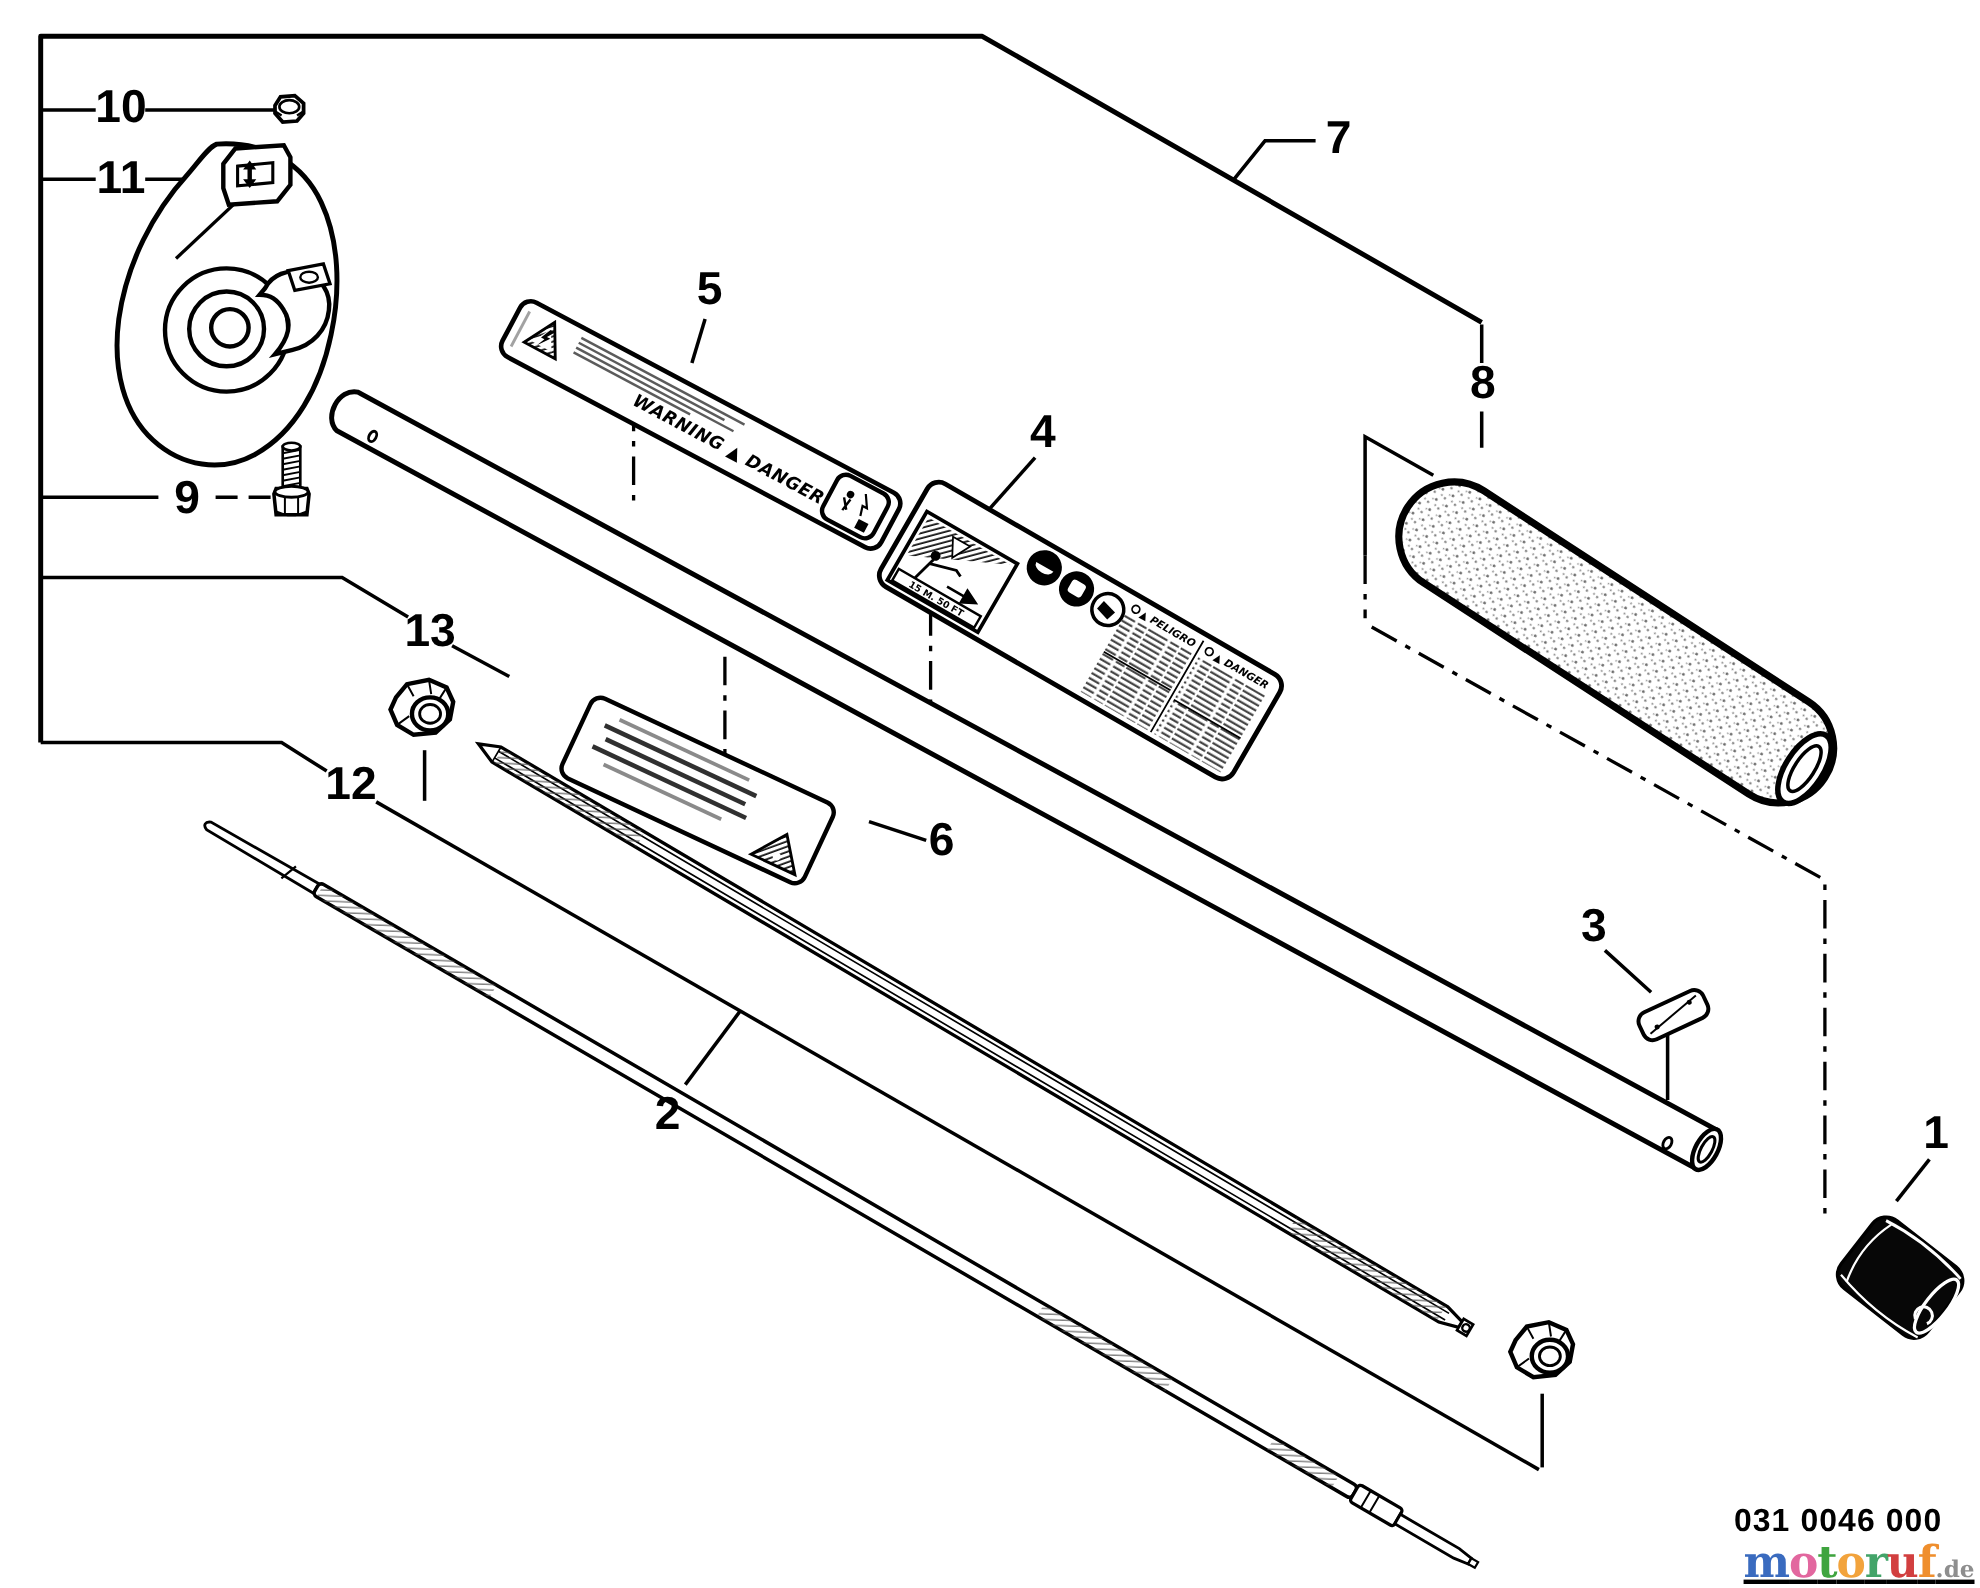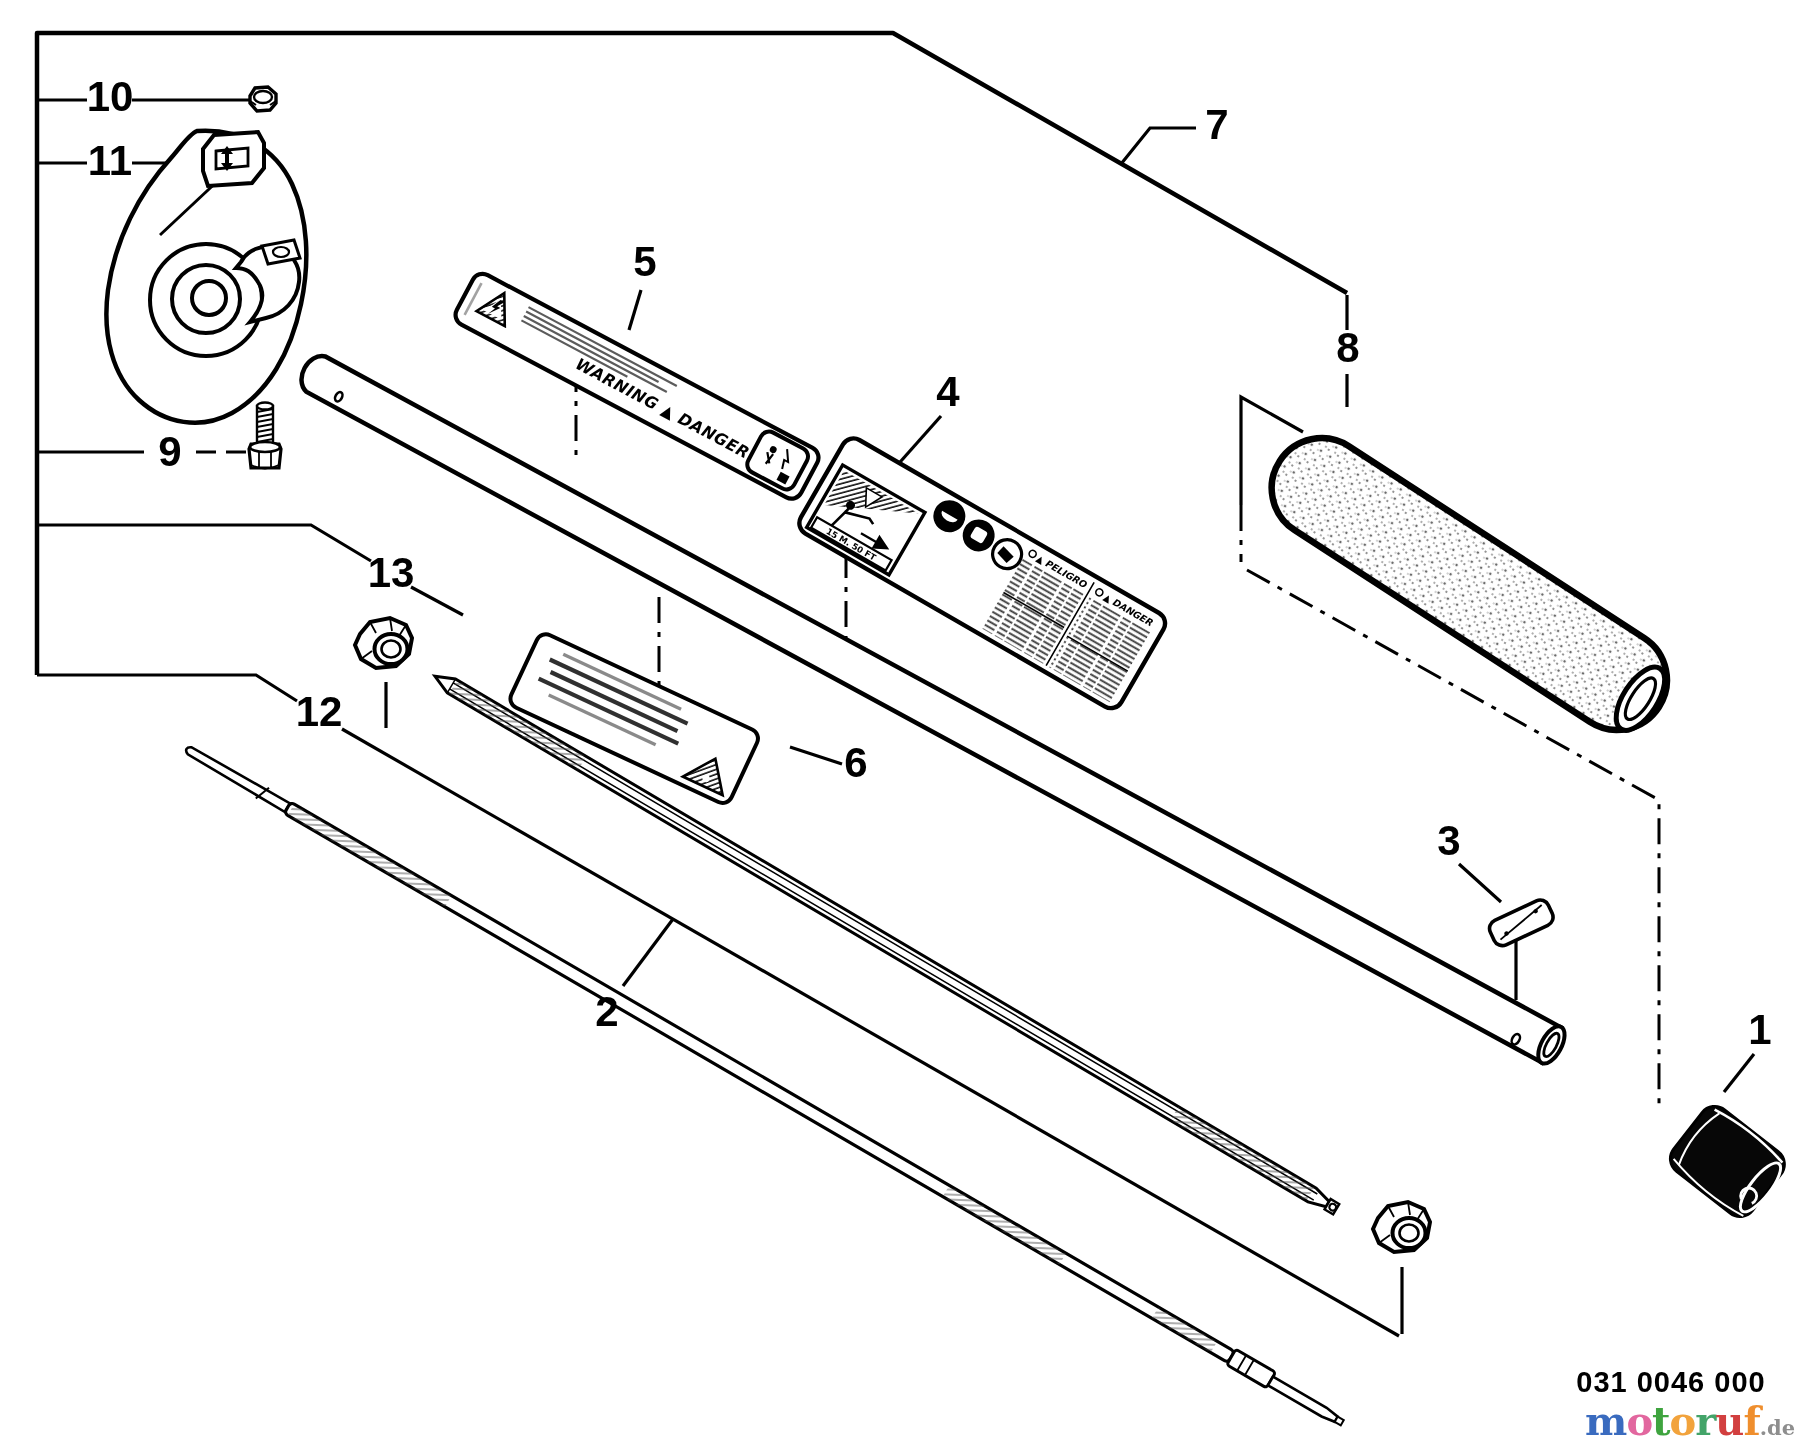--- a/index.html
+++ b/index.html
@@ -5,21 +5,21 @@
   html,body{margin:0;padding:0;background:#e9e9e9;}
   .stage{position:relative;width:1800px;height:1444px;background:#ffffff;overflow:hidden;}
   svg{position:absolute;left:0;top:0;}
   svg text{font-family:"Liberation Sans",sans-serif;font-weight:bold;fill:#000;}
   .callout{font-size:42px;text-anchor:middle;}
   .pn-text{font-size:29px;letter-spacing:1px;text-anchor:middle;}
   .sticker-big{font-size:16px;font-style:italic;letter-spacing:.5px;text-anchor:middle;font-family:"DejaVu Sans",sans-serif;}
   .sticker-hdr{font-size:9.5px;font-style:italic;text-anchor:middle;font-family:"DejaVu Sans",sans-serif;}
   .sticker-dist{font-size:8.5px;text-anchor:middle;font-family:"DejaVu Sans",sans-serif;}
   .watermark{position:absolute;right:5px;bottom:3px;font-family:"DejaVu Serif",serif;
-             font-weight:bold;font-size:40px;letter-spacing:-1px;line-height:1;user-select:none;}
+             font-weight:bold;font-size:40px;letter-spacing:-1px;line-height:1;user-select:none;text-decoration:underline;}
   .watermark .tld{font-size:21px;font-weight:bold;letter-spacing:0;}
 </style>
 </head>
 <body>
 
 <div class="stage">
 <svg width="1800" height="1444" viewBox="0 0 1800 1444">
   <defs>
     <pattern id="stip" width="11" height="11" patternUnits="userSpaceOnUse">
       <rect width="11" height="11" fill="#ffffff"></rect>

